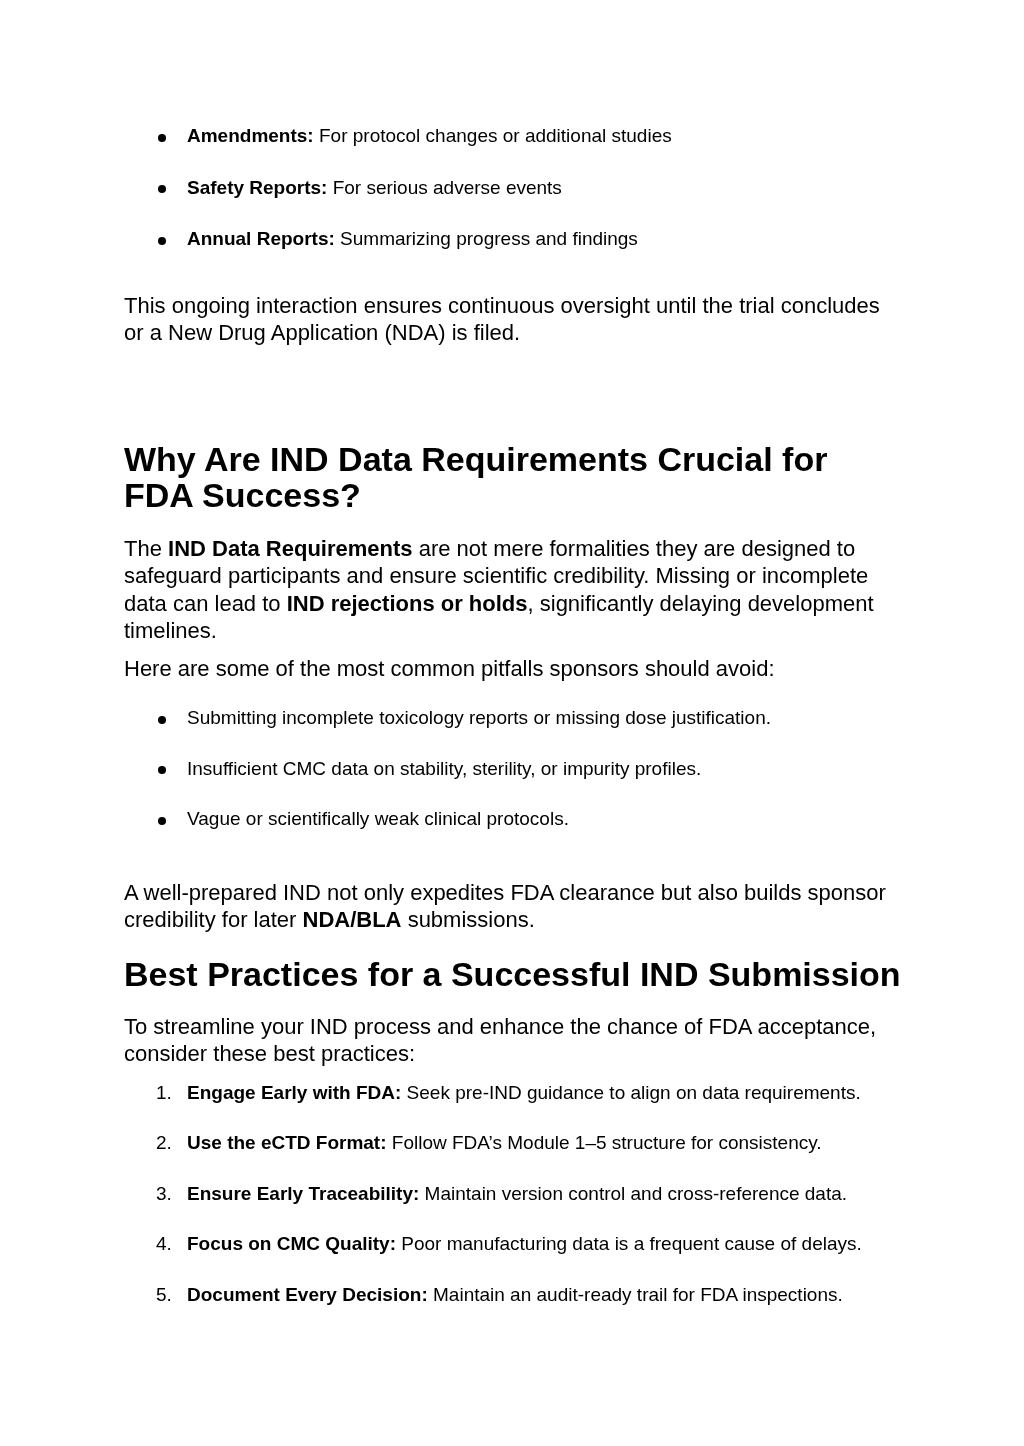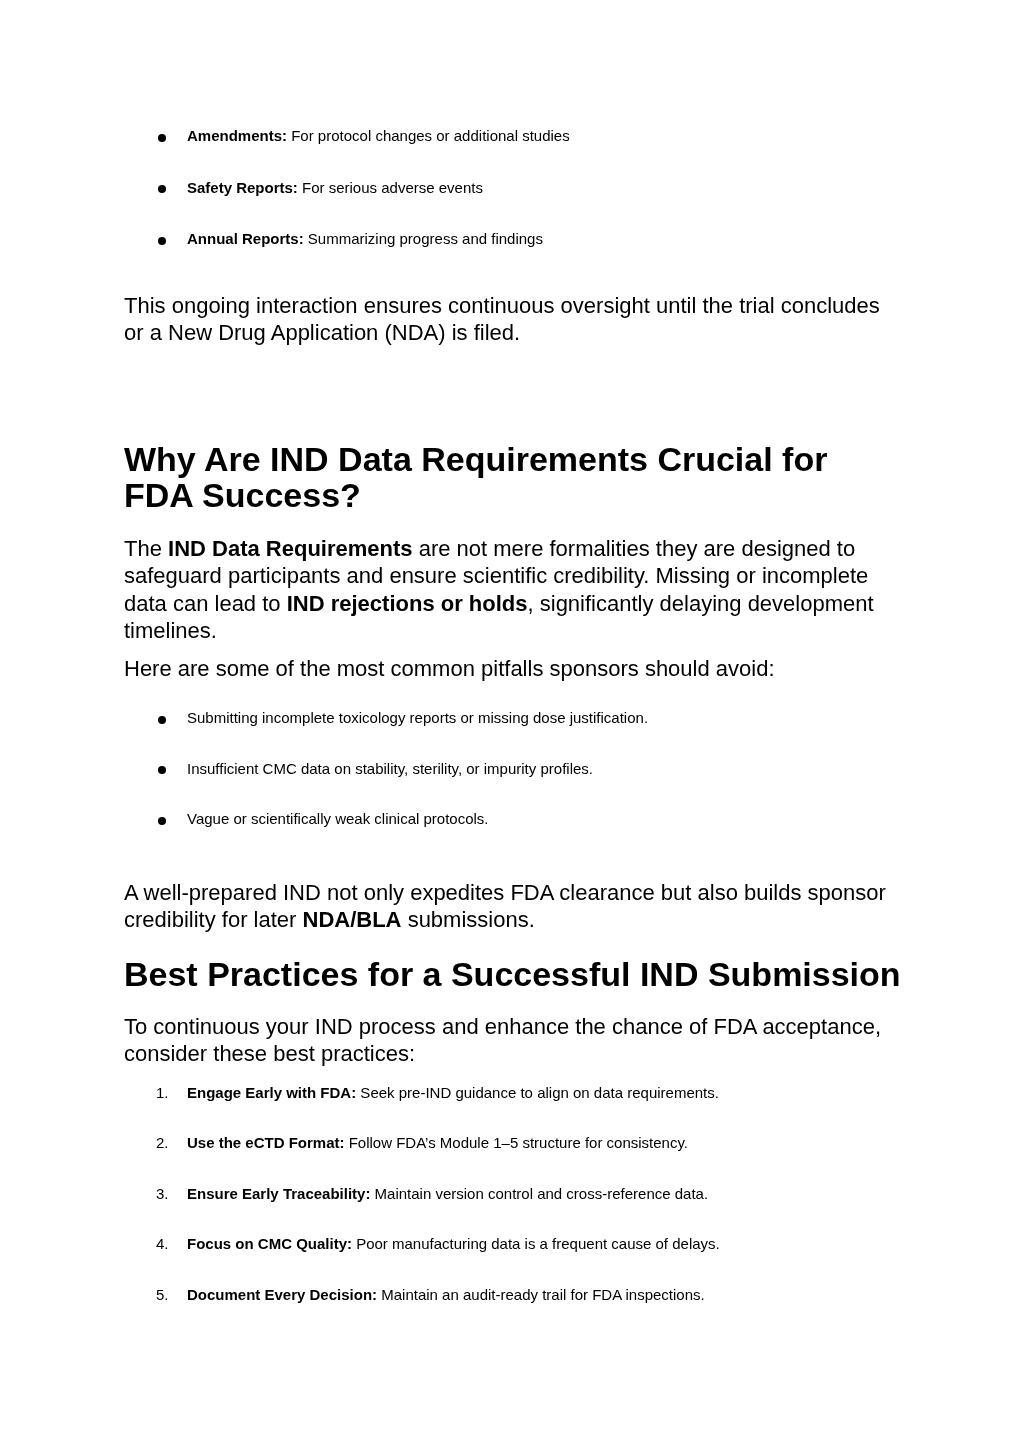--- a/index.html
+++ b/index.html
@@ -39,21 +39,21 @@
   .heading-1 { margin: 94px 0 22px 0; }
   .heading-2 { margin: 22px 0 21px 0; }
   ul, ol {
     margin: 0;
     padding: 0;
     list-style: none;
   }
   li {
     position: relative;
     padding-left: 63px;
-    font-size: 15px;
+    font-size: 19px;
     line-height: 27.5px;
   }
   ul.intro-list { margin: 0 0 39px 0; }
   ul.intro-list > li { margin-bottom: 24px; }
   ul.pitfall-list { margin: 22px 0 46px 0; }
   ul.pitfall-list > li { margin-bottom: 23px; }
   ol.practices-list { margin: 11px 0 0 0; counter-reset: practice; }
   ol.practices-list > li { margin-bottom: 23px; counter-increment: practice; }
   ul > li::before {
     content: "";
@@ -96,21 +96,21 @@
     <ul class="pitfall-list">
       <li>Submitting incomplete toxicology reports or missing dose justification.</li>
       <li>Insufficient CMC data on stability, sterility, or impurity profiles.</li>
       <li>Vague or scientifically weak clinical protocols.</li>
     </ul>
 
     <p>A well-prepared IND not only expedites FDA clearance but also builds sponsor credibility for later <b>NDA/BLA</b> submissions.</p>
 
     <h2 class="heading heading-2">Best Practices for a Successful IND Submission</h2>
 
-    <p>To continuous your IND process and enhance the chance of FDA acceptance, consider these best practices:</p>
+    <p>To streamline your IND process and enhance the chance of FDA acceptance, consider these best practices:</p>
 
     <ol class="practices-list">
       <li><b>Engage Early with FDA:</b> Seek pre-IND guidance to align on data requirements.</li>
       <li><b>Use the eCTD Format:</b> Follow FDA’s Module 1–5 structure for consistency.</li>
       <li><b>Ensure Early Traceability:</b> Maintain version control and cross-reference data.</li>
       <li><b>Focus on CMC Quality:</b> Poor manufacturing data is a frequent cause of delays.</li>
       <li><b>Document Every Decision:</b> Maintain an audit-ready trail for FDA inspections.</li>
     </ol>
 
   </div>

